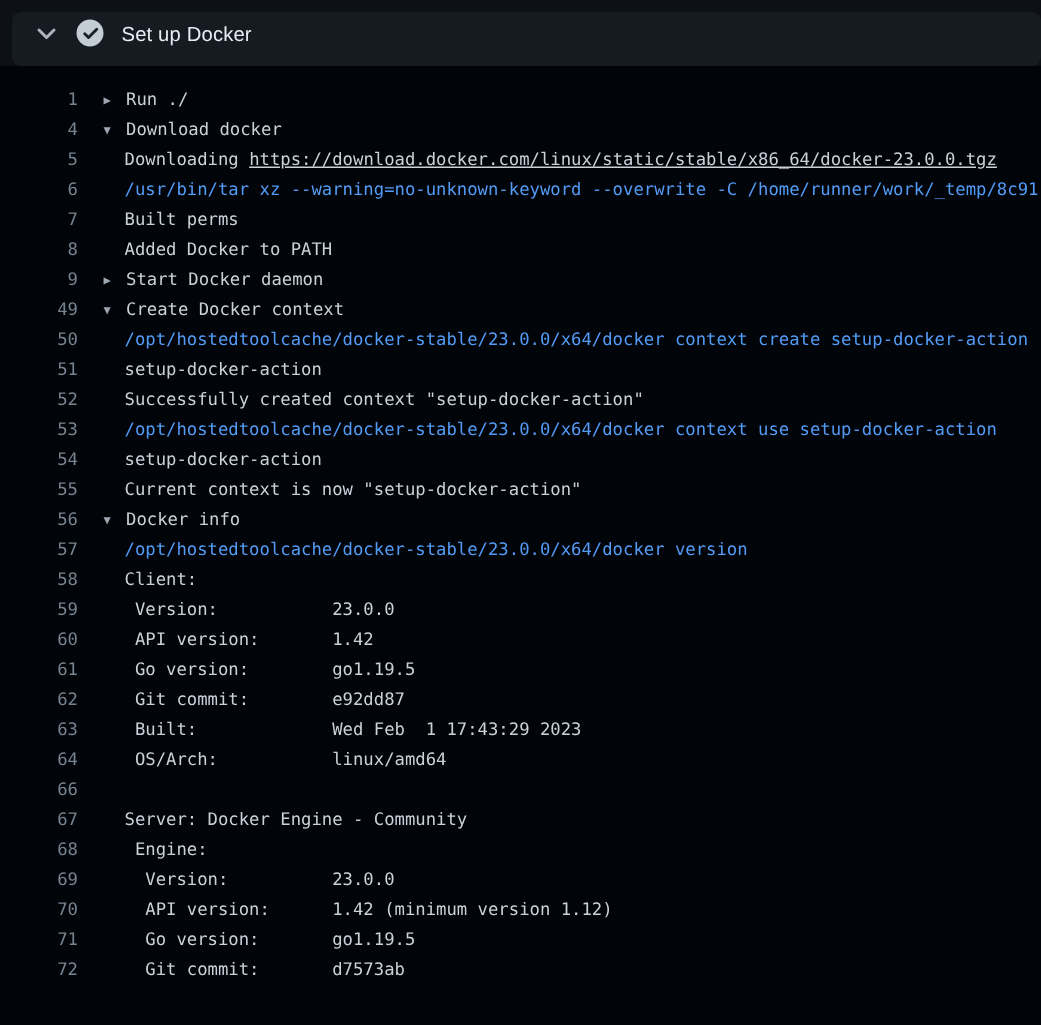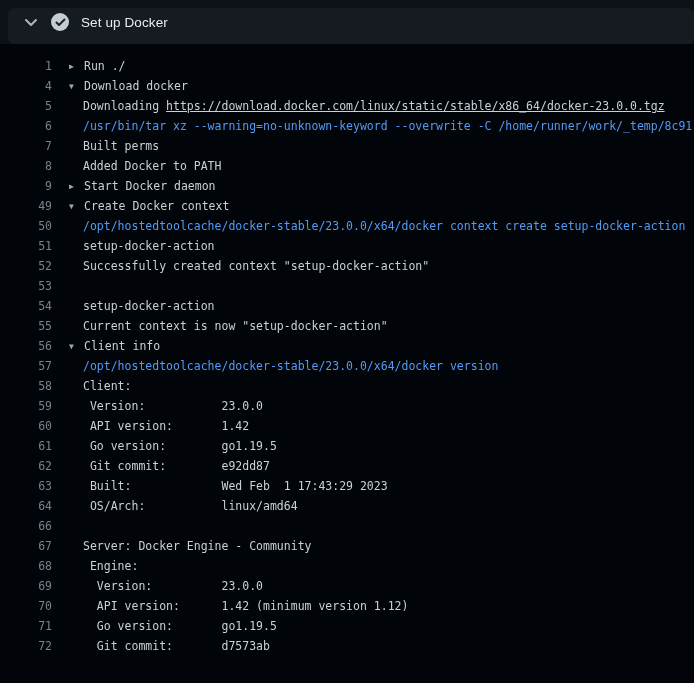--- a/index.html
+++ b/index.html
@@ -133,32 +133,33 @@
     <div class="log-row">
     <span class="num">51</span>
     <span class="line-content indent"><span>setup-docker-action</span></span>
   </div>
     <div class="log-row">
     <span class="num">52</span>
     <span class="line-content indent"><span>Successfully created context "setup-docker-action"</span></span>
   </div>
     <div class="log-row">
     <span class="num">53</span>
+    <span class="line-content indent cmd"><span>/opt/hostedtoolcache/docker-stable/23.0.0/x64/docker context use setup-docker-action</span></span>
   </div>
     <div class="log-row">
     <span class="num">54</span>
     <span class="line-content indent"><span>setup-docker-action</span></span>
   </div>
     <div class="log-row">
     <span class="num">55</span>
     <span class="line-content indent"><span>Current context is now "setup-docker-action"</span></span>
   </div>
     <div class="log-row">
     <span class="num">56</span>
-    <span class="line-content"><span class="marker">▼</span><span>Client info</span></span>
+    <span class="line-content"><span class="marker">▼</span><span>Docker info</span></span>
   </div>
     <div class="log-row">
     <span class="num">57</span>
     <span class="line-content indent cmd"><span>/opt/hostedtoolcache/docker-stable/23.0.0/x64/docker version</span></span>
   </div>
     <div class="log-row">
     <span class="num">58</span>
     <span class="line-content indent"><span>Client:</span></span>
   </div>
     <div class="log-row">

